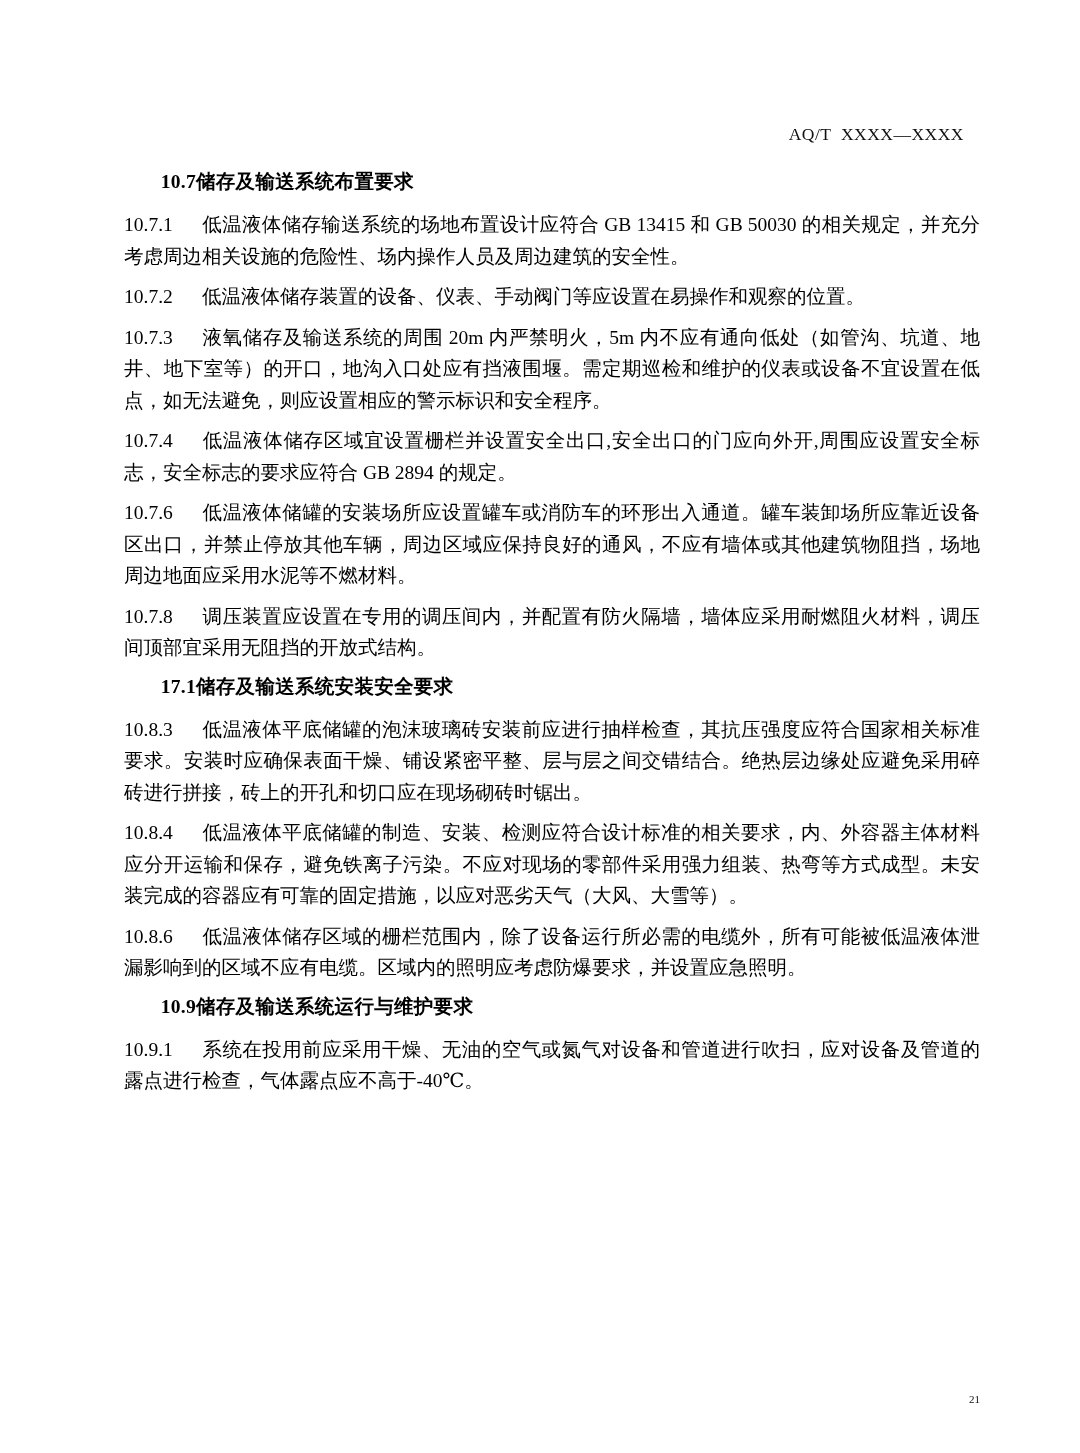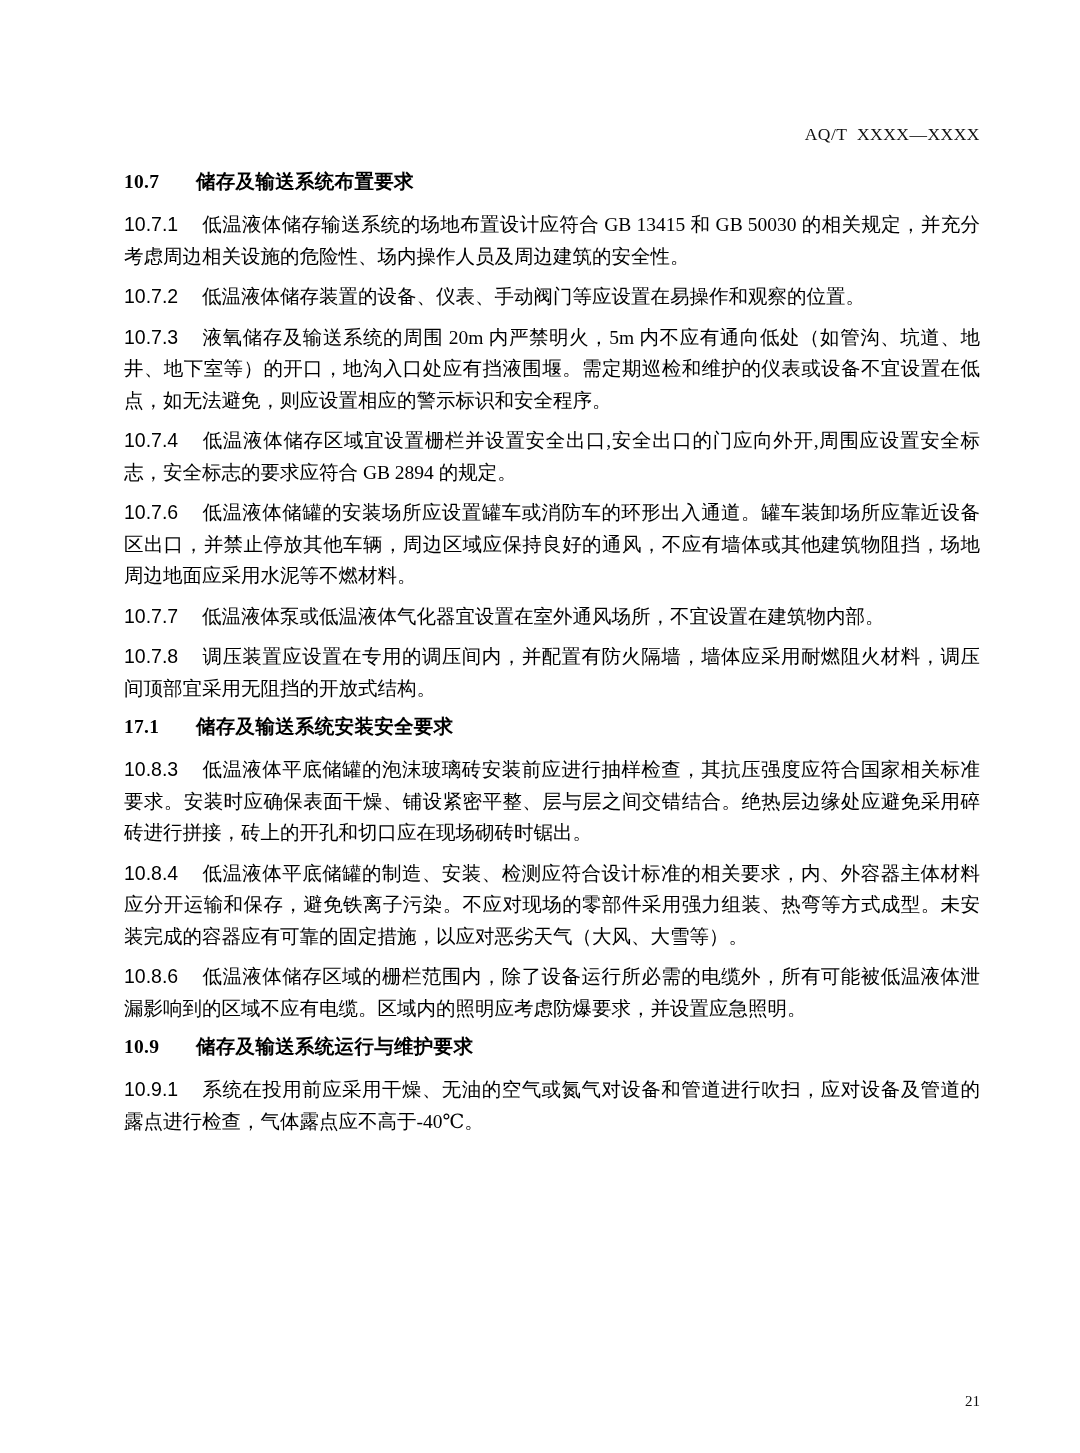--- a/index.html
+++ b/index.html
@@ -21,21 +21,21 @@
   .page-inner {
     position: absolute;
     left: 124px;
     top: 0;
     width: 856px;
     height: 1453px;
   }
   .header {
     position: absolute;
     top: 124px;
-    right: 0;
+    right: 16px;
     font-family: "Liberation Serif", serif;
     font-size: 17.5px;
     letter-spacing: 0.5px;
     color: #111;
     white-space: pre;
   }
   .content {
     position: absolute;
     top: 168px;
     left: 0;
@@ -44,42 +44,43 @@
   h2.sec {
     font-size: 19.5px;
     font-weight: bold;
     margin: 0 0 14px 0;
     color: #000;
     letter-spacing: 0.3px;
   }
   h2.sec .num {
     display: inline-block;
     min-width: 72px;
+    text-align: right;
   }
   .sec-gap-top {
     margin-top: 26px;
   }
   p.para {
     font-size: 19.5px;
     line-height: 31.5px;
     margin: 0 0 9px 0;
     color: #000;
     text-align: justify;
     text-justify: inter-ideograph;
   }
   p.para .num {
     display: inline-block;
     min-width: 78px;
-    font-family: Liberation Sans, sans-serif;
+    font-family: Liberation Serif, serif;
   }
   .pagenum {
     position: absolute;
     right: 0;
     top: 1393px;
-    font-size: 15px;
+    font-size: 11px;
     color: #111;
     font-family: "Liberation Serif", serif;
   }
 </style>
 </head>
 <body>
 
 <div class="page">
   <div class="page-inner">
 
@@ -98,23 +99,20 @@
         <span class="num">10.7.2</span><span>低温液体储存装置的设备、仪表、手动阀门等应设置在易操作和观察的位置。</span>
       </p>
       <p class="para">
         <span class="num">10.7.3</span><span>液氧储存及输送系统的周围 20m 内严禁明火，5m 内不应有通向低处（如管沟、坑道、地井、地下室等）的开口，地沟入口处应有挡液围堰。需定期巡检和维护的仪表或设备不宜设置在低点，如无法避免，则应设置相应的警示标识和安全程序。</span>
       </p>
       <p class="para">
         <span class="num">10.7.4</span><span>低温液体储存区域宜设置栅栏并设置安全出口,安全出口的门应向外开,周围应设置安全标志，安全标志的要求应符合 GB  2894 的规定。</span>
       </p>
       <p class="para">
         <span class="num">10.7.6</span><span>低温液体储罐的安装场所应设置罐车或消防车的环形出入通道。罐车装卸场所应靠近设备区出口，并禁止停放其他车辆，周边区域应保持良好的通风，不应有墙体或其他建筑物阻挡，场地周边地面应采用水泥等不燃材料。</span>
-      </p>
-      <p class="para">
-        <span class="num">10.7.7</span><span>低温液体泵或低温液体气化器宜设置在室外通风场所，不宜设置在建筑物内部。</span>
       </p>
       <p class="para">
         <span class="num">10.7.8</span><span>调压装置应设置在专用的调压间内，并配置有防火隔墙，墙体应采用耐燃阻火材料，调压间顶部宜采用无阻挡的开放式结构。</span>
       </p>
 
       <h2 class="sec sec-gap-top">
         <span class="num">17.1</span><span>储存及输送系统安装安全要求</span>
       </h2>
 
       <p class="para">

